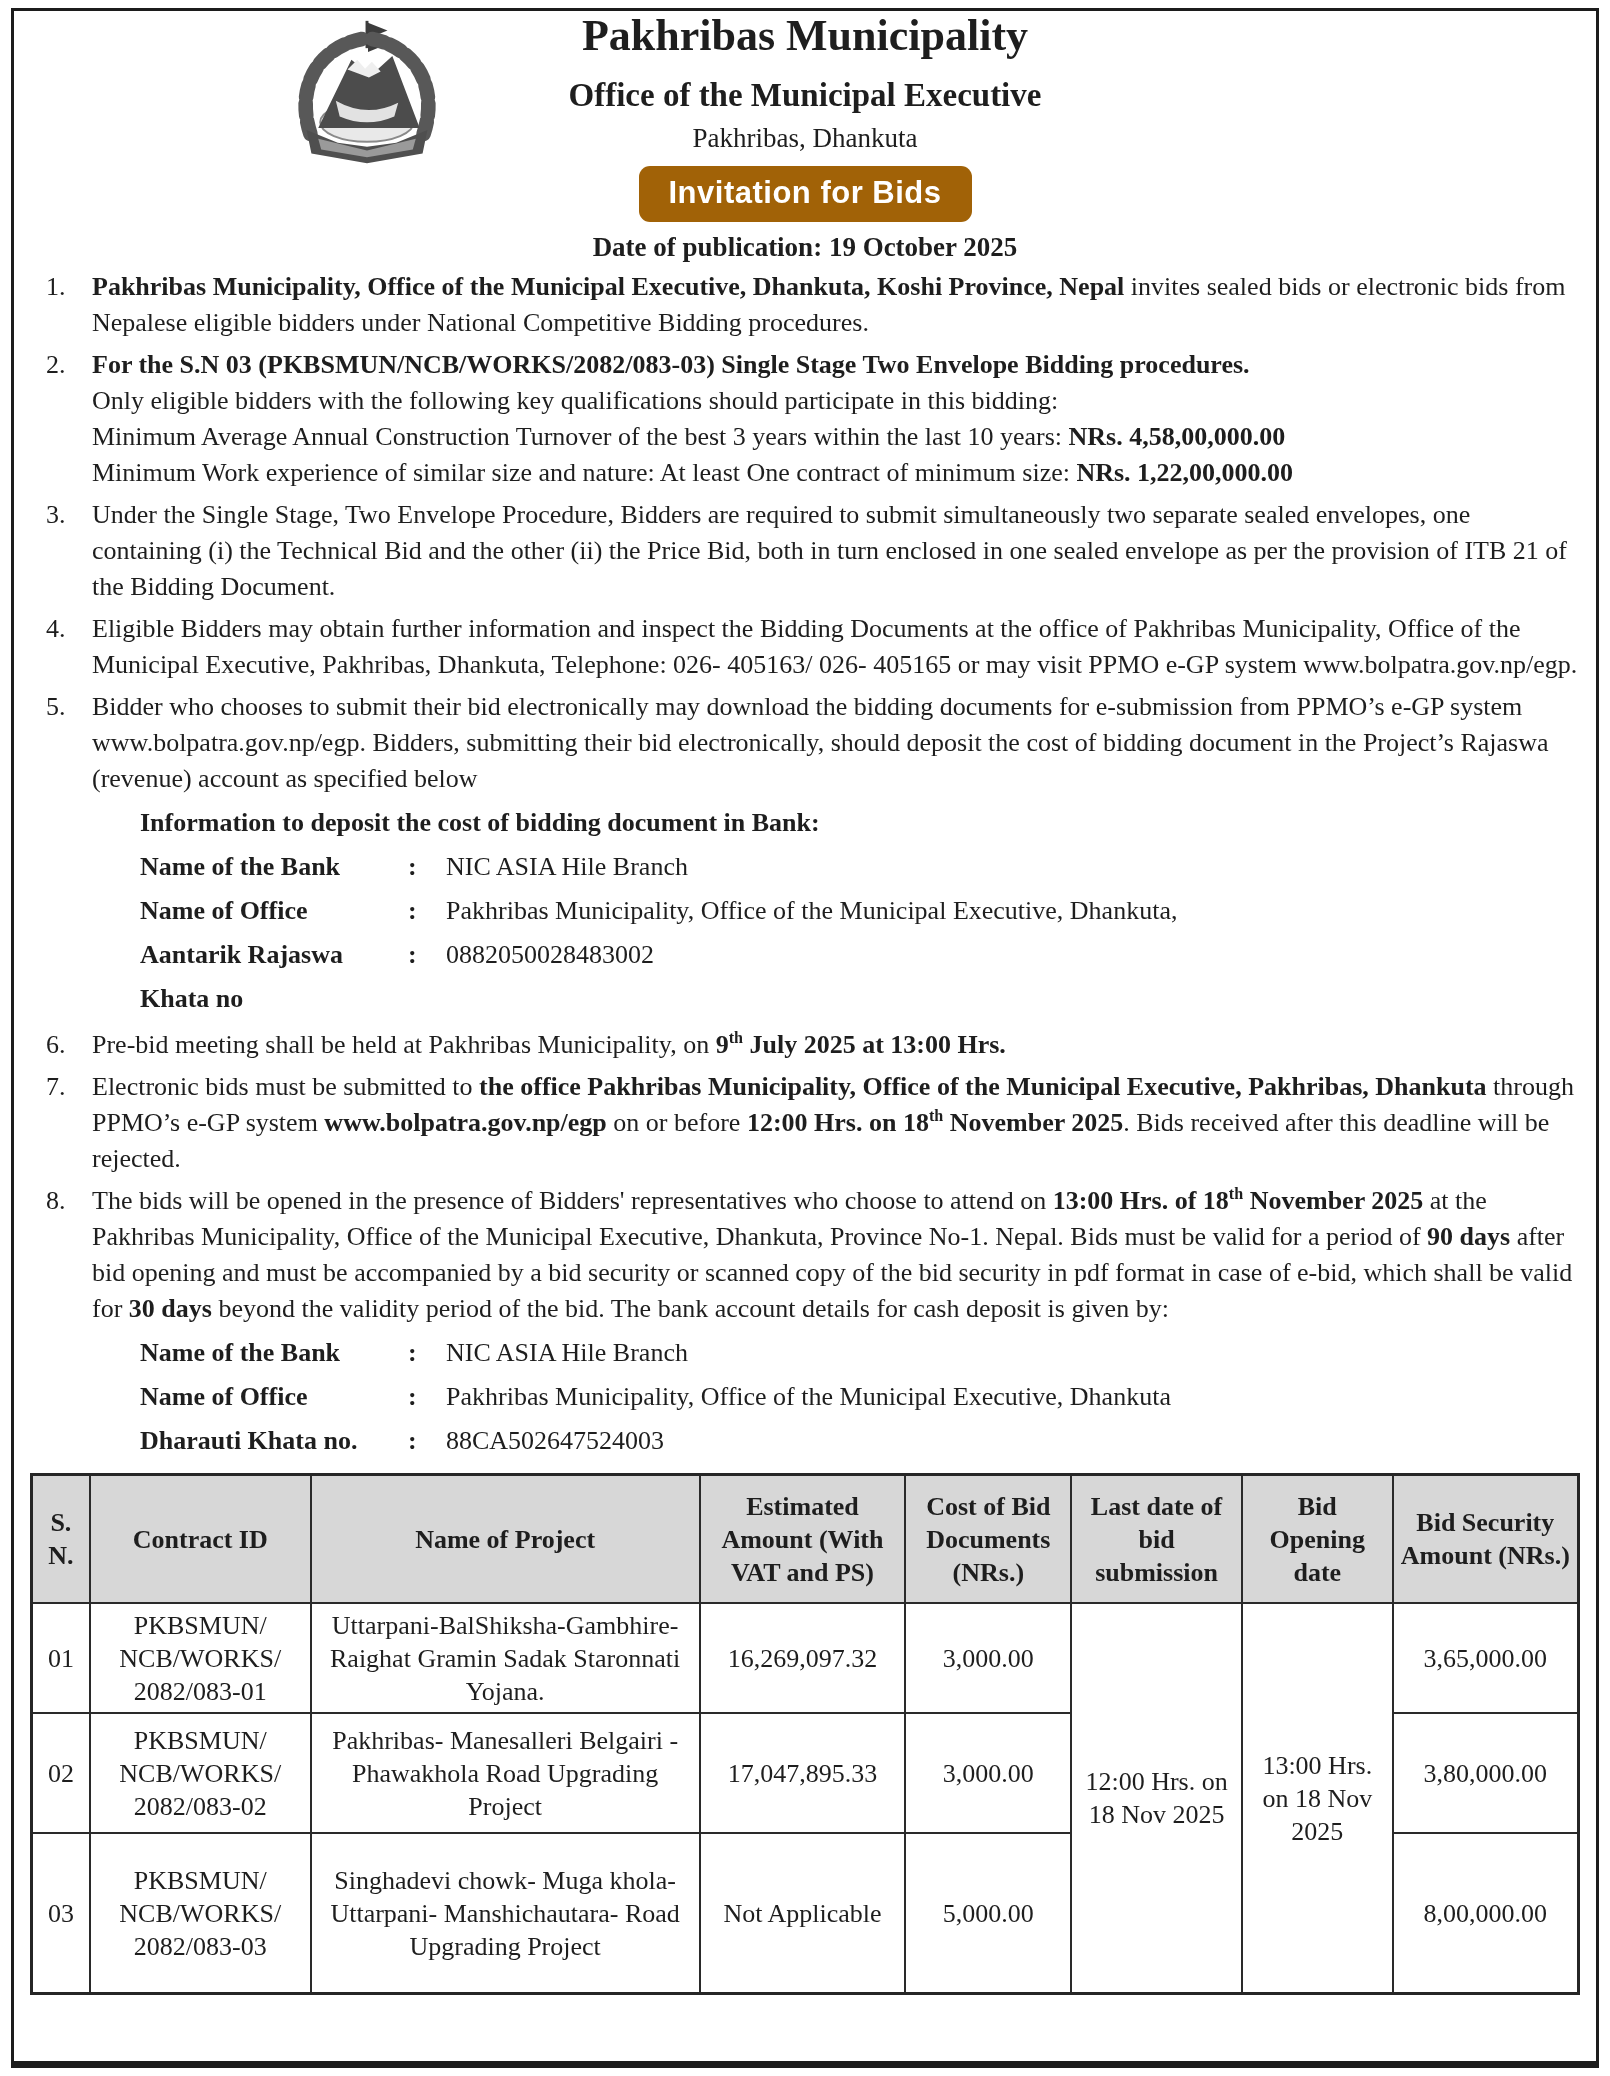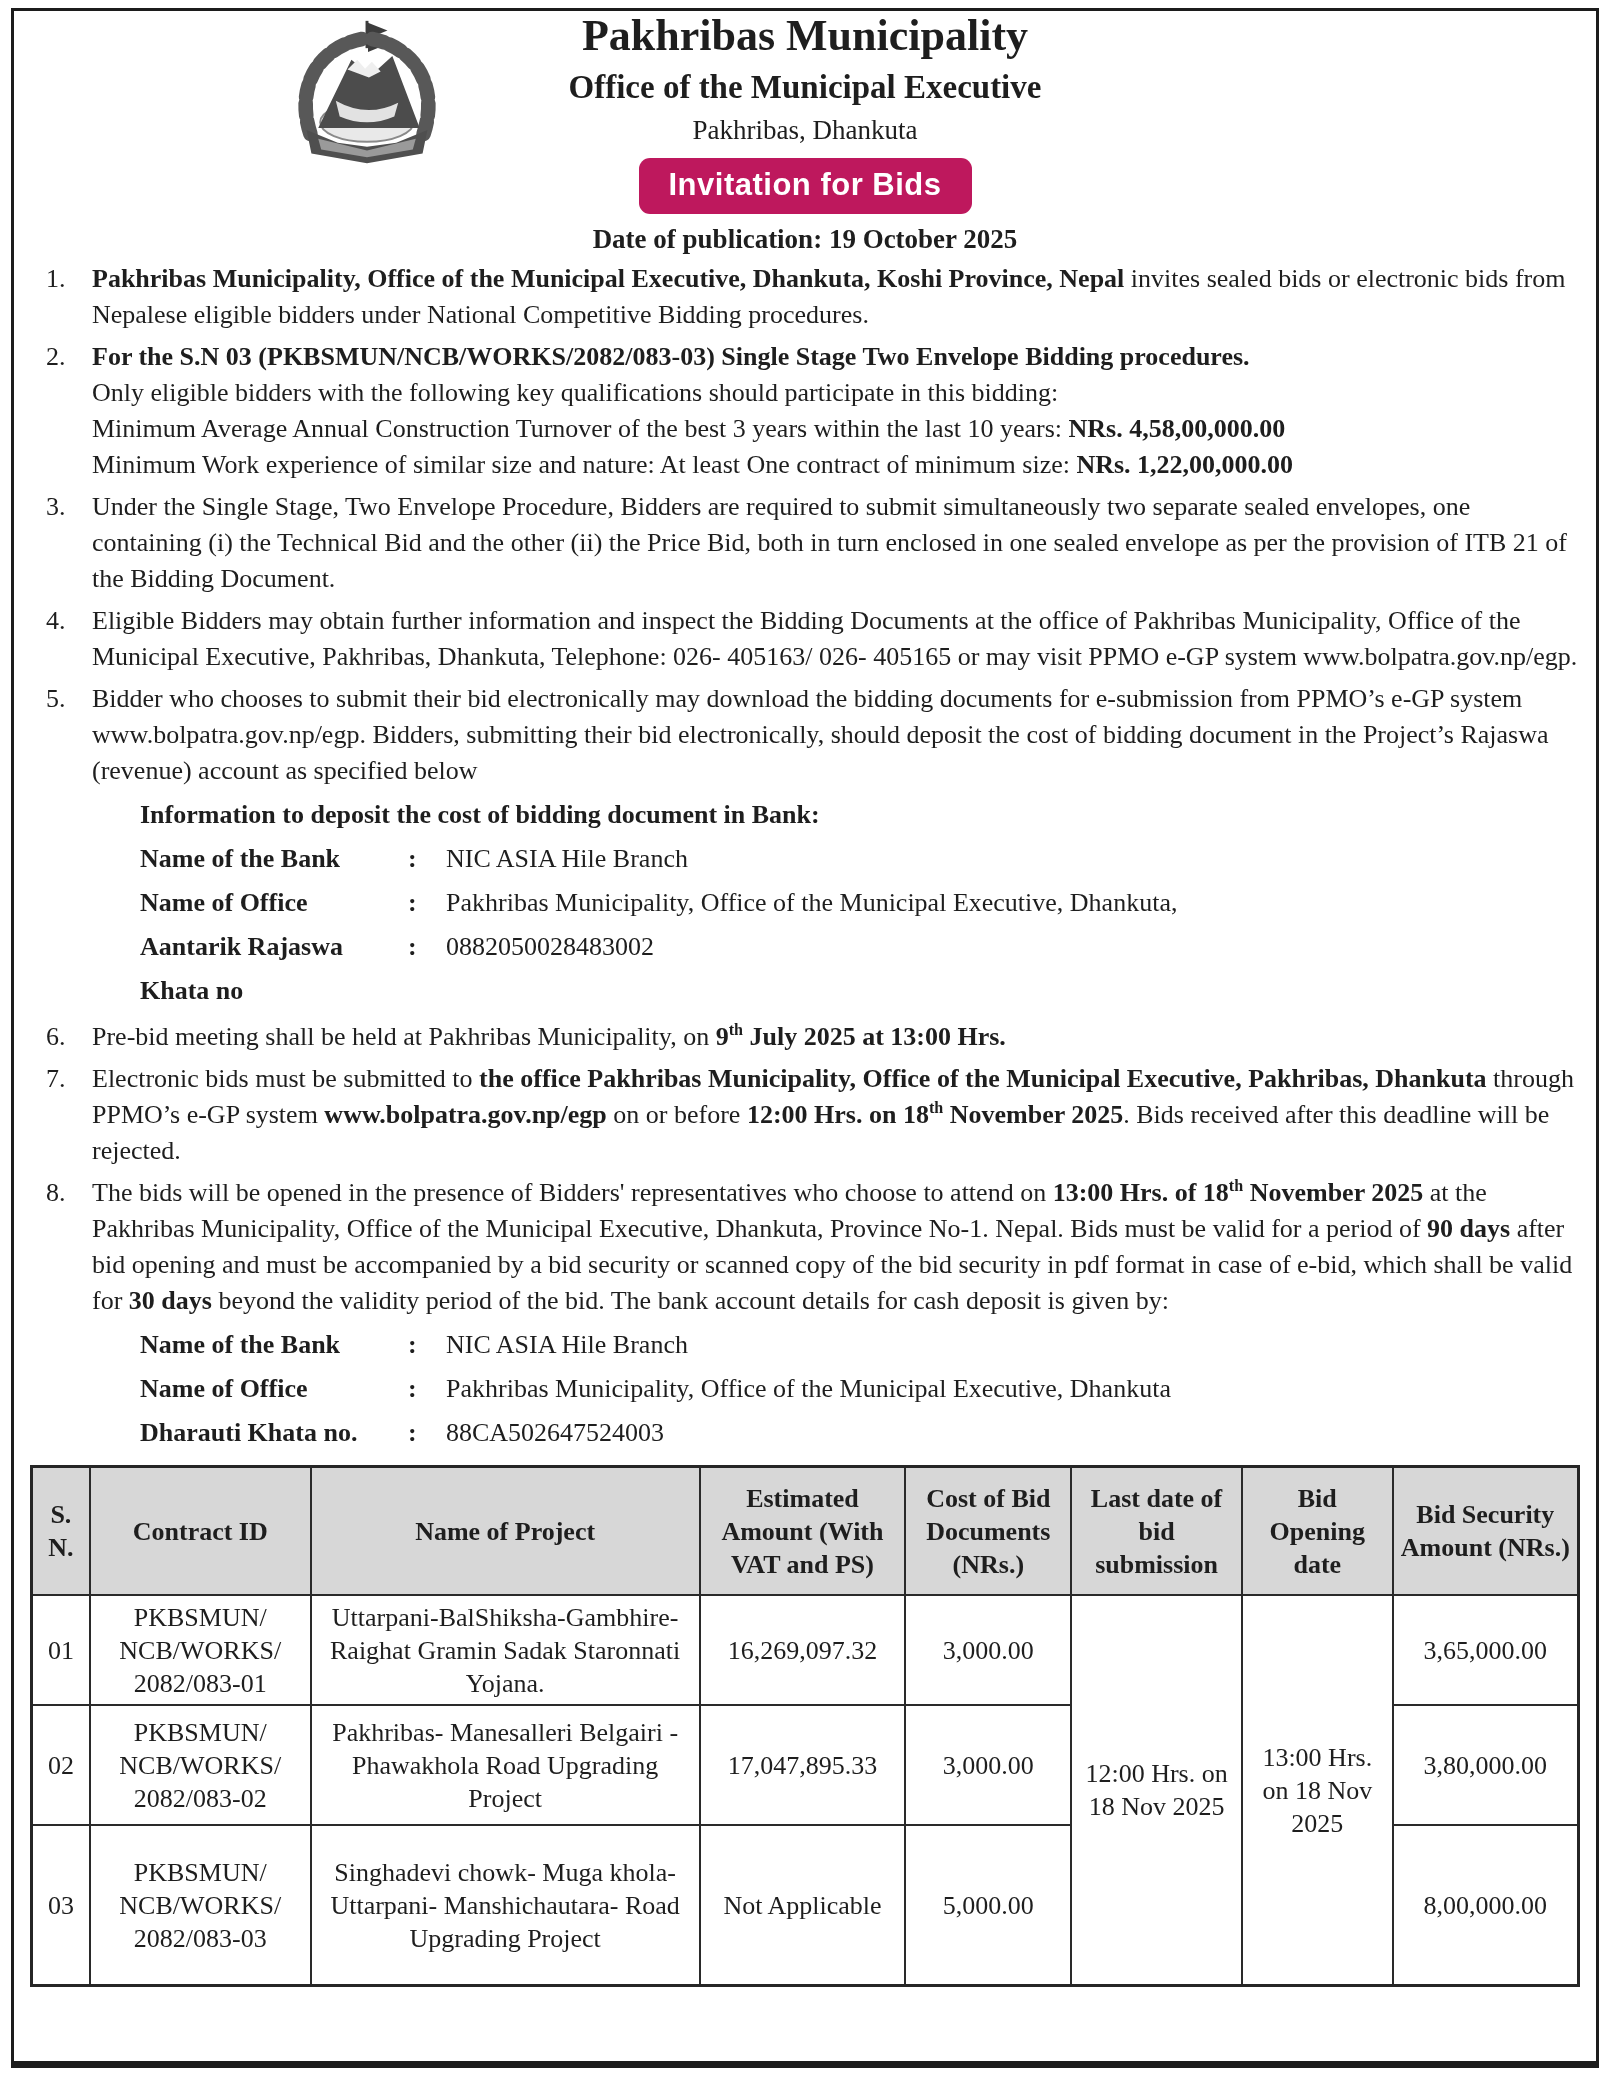--- a/index.html
+++ b/index.html
@@ -11,25 +11,25 @@
   }
   .frame{
     position:absolute;left:11px;top:8px;right:11px;bottom:8px;
     border:3px solid #1c1c1c;border-bottom-width:7px;
     padding:0 16px 6px 16px;box-sizing:border-box;
   }
   
   .doc-header{position:relative;text-align:center;}
   .logo{position:absolute;left:248px;top:4px;width:178px;height:156px;}
   .muni-title{font-size:44px;font-weight:bold;margin:0;line-height:1.12;}
-  .office-line{font-size:33px;font-weight:bold;line-height:1.2;margin-top:8px;}
+  .office-line{font-size:33px;font-weight:bold;line-height:1.2;margin-top:16px;}
   .loc-line{font-size:27px;font-weight:normal;line-height:1.2;margin-top:6px;}
   .badge-wrap{margin-top:12px;}
   .badge{
-    display:inline-block;background:#be185d;color:#ffffff;
+    display:inline-block;background:#a16207;color:#ffffff;
     font-family:"Liberation Sans", sans-serif;font-weight:bold;font-size:31px;
     padding:9px 30px 11px 30px;border-radius:11px;letter-spacing:.5px;
   }
   .pubdate{font-size:27px;font-weight:bold;margin-top:10px;}
   
   .notices{margin-top:4px;}
   .notice{display:flex;margin-top:6px;}
   .num{flex:0 0 46px;padding-left:16px;font-size:26px;line-height:36px;}
   .ntext{flex:1;font-size:26px;line-height:36px;padding-right:2px;}
   .ntext p{margin:0;}

